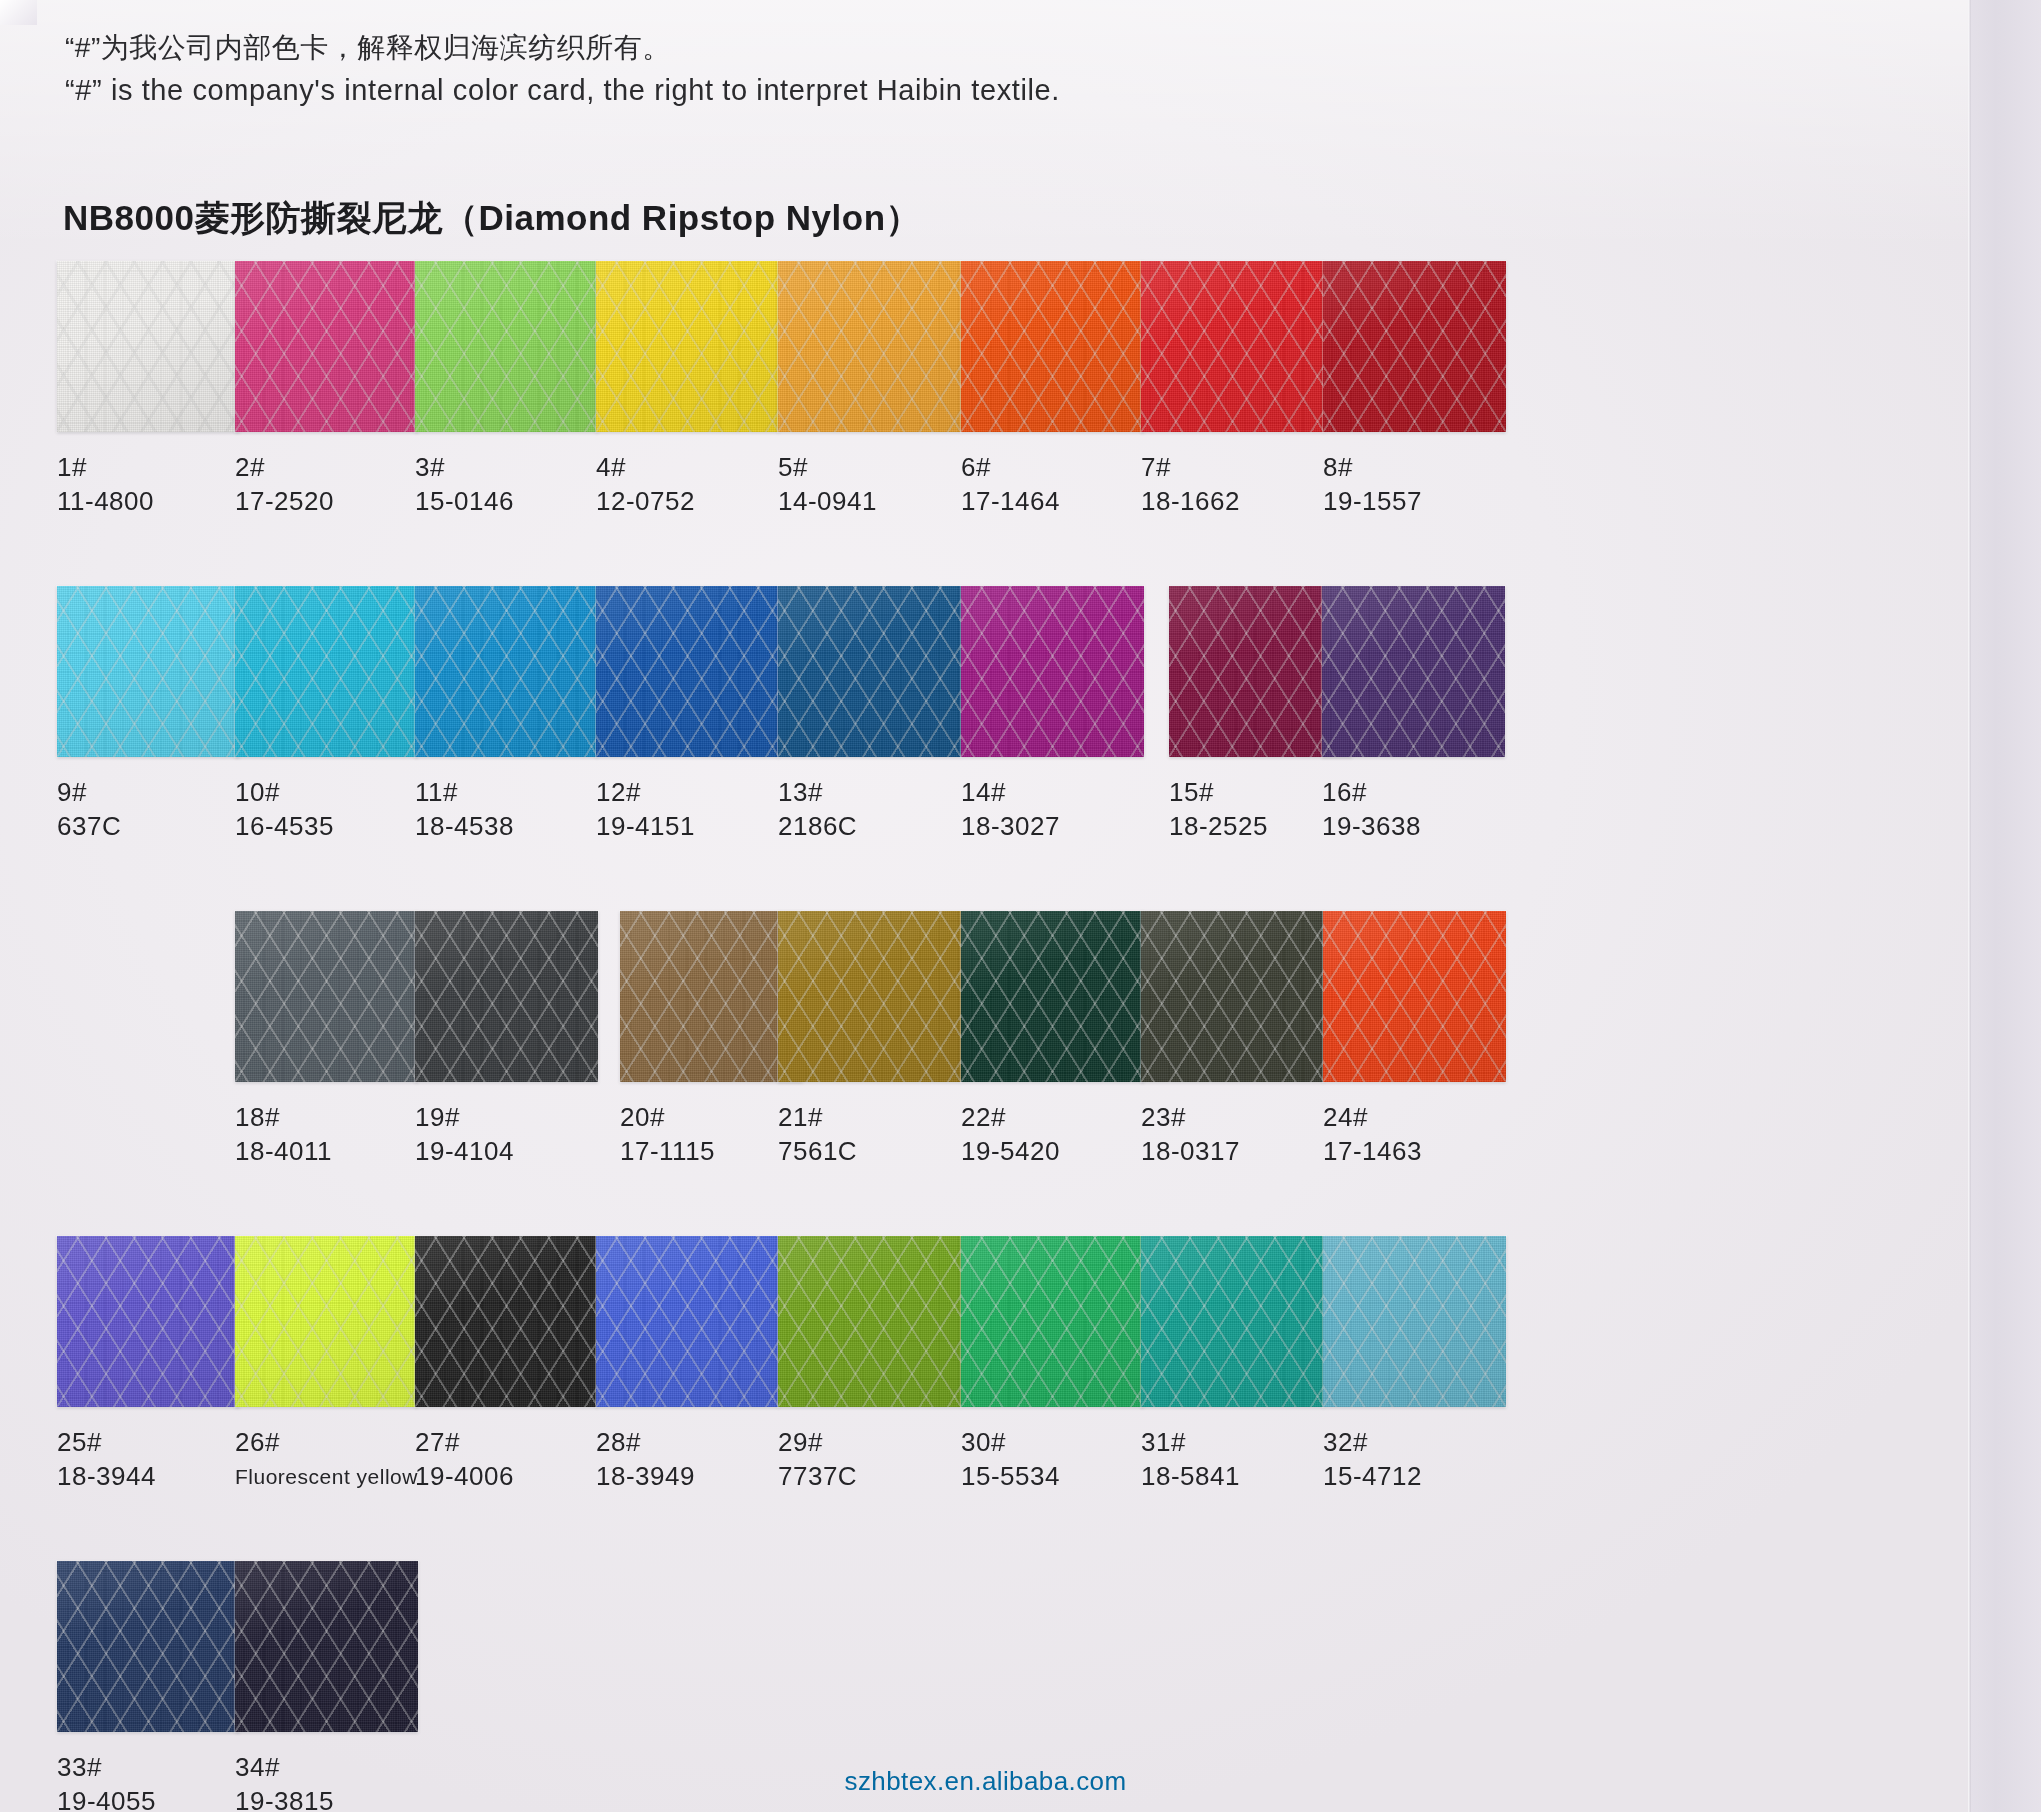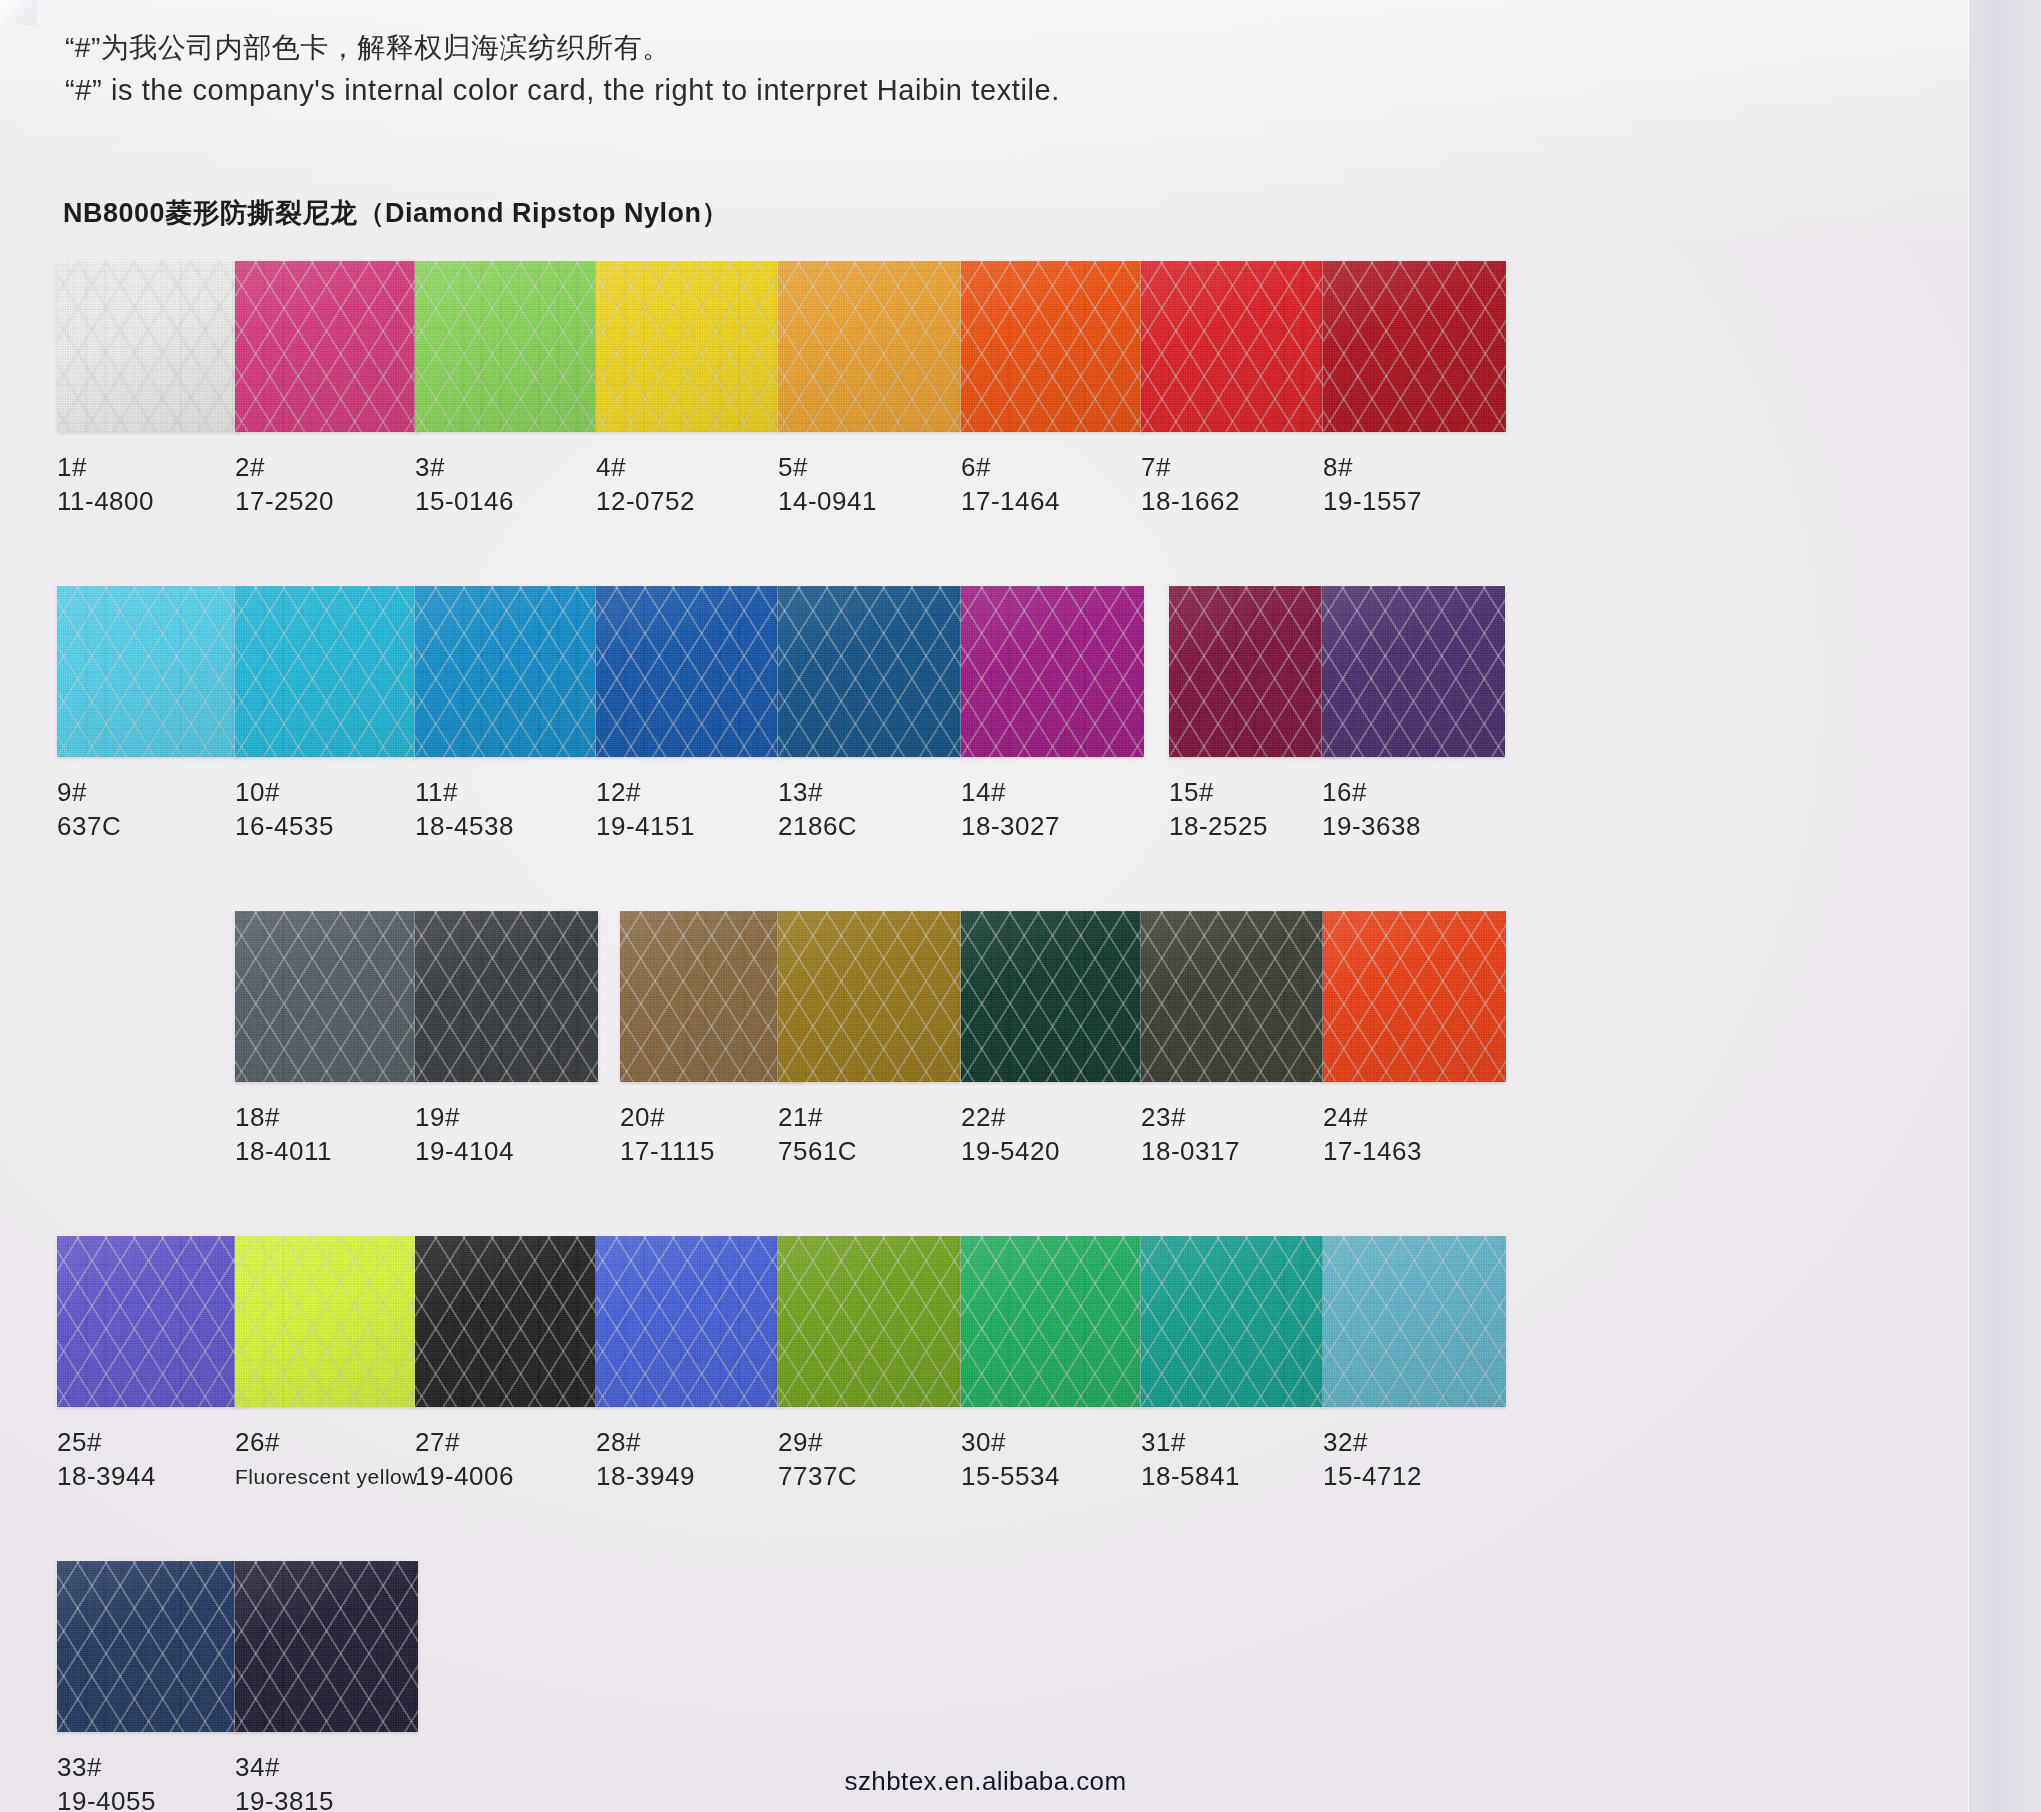--- a/index.html
+++ b/index.html
@@ -74,21 +74,21 @@
   #notice-en {
     top: 74px;
     font-size: 29px;
     letter-spacing: 0.6px;
   }
 
   #title {
     position: absolute;
     left: 63px;
     top: 195px;
-    font-size: 27px;
+    font-size: 35px;
     font-weight: 700;
     color: #1d1d20;
     letter-spacing: 0.5px;
     white-space: nowrap;
   }
 
   #grid {
     position: absolute;
     left: 0;
     top: 261px;
@@ -167,21 +167,21 @@
     font-size: 21px;
   }
 
   #watermark {
     position: absolute;
     left: 0;
     top: 1766px;
     width: 1971px;
     text-align: center;
     font-size: 26px;
-    color: #0f172a;
+    color: #0369a1;
     letter-spacing: 0.4px;
   }
 </style>
 </head>
 <body>
 
 <div id="page">
   <div id="paper"></div>
   <div id="paper-sheen"></div>
   <div id="corner-fold"></div>

